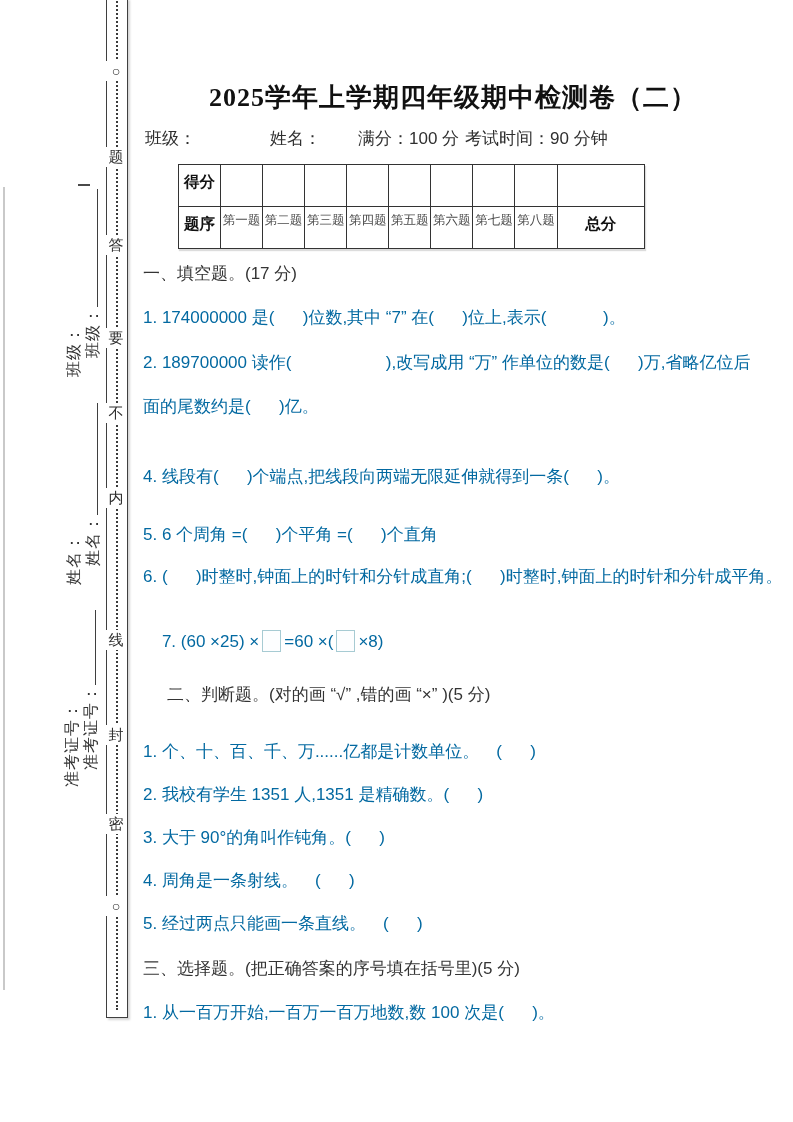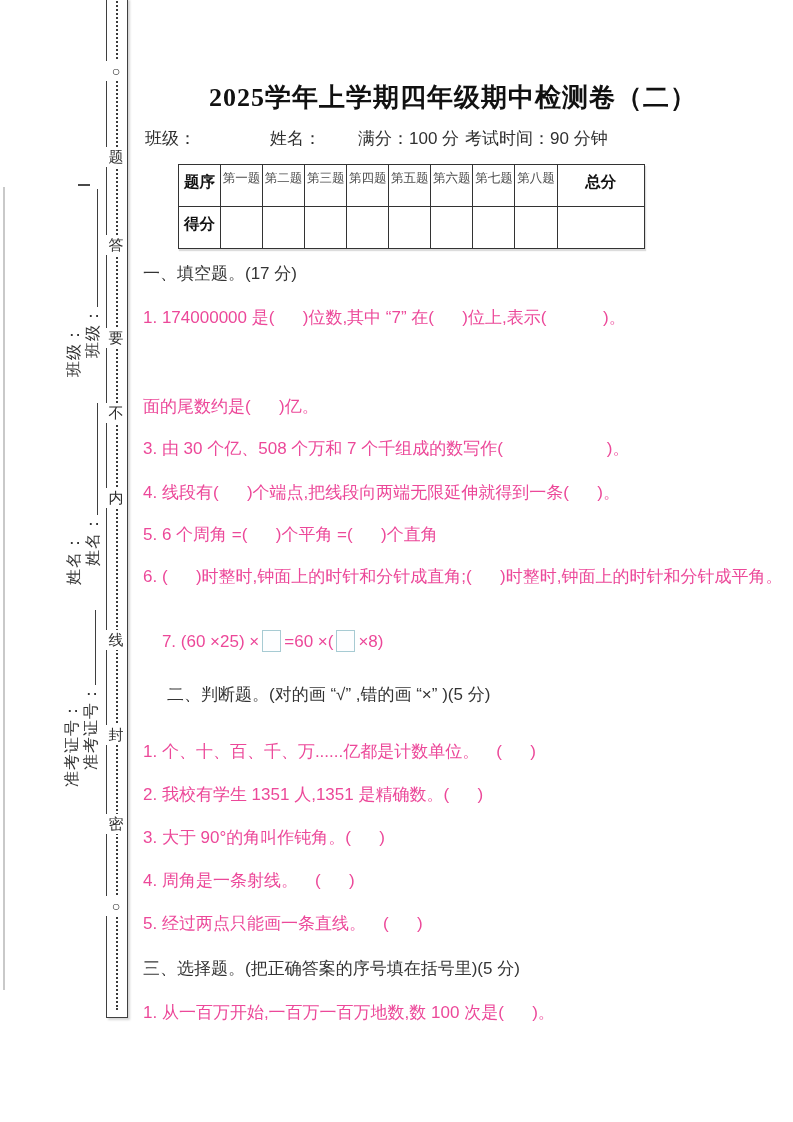--- a/index.html
+++ b/index.html
@@ -60,21 +60,21 @@
   }
   table.score-table td {
     border:1.5px solid #333333; height:42px;
     vertical-align:top; text-align:center; padding-top:5px;
     font-size:12.5px; color:#4a4a4a; overflow:hidden;
   }
   table.score-table td.bold-cell { font-size:15.5px; font-weight:bold; color:#111; padding-top:7px; }
   .col-head { width:49px; } .col-q { width:50px; } .col-total { width:107px; }
 
   .line {
-    position:absolute; left:143px; font-size:17px; color:#ec4899;
+    position:absolute; left:143px; font-size:17px; color:#0369a1;
     white-space:pre; line-height:22px;
   }
   .sec-head { color:#343434; }
 
   .blank-box {
     display:inline-block; width:19px; height:22px;
     border:1px solid #a7cbd3; background:#fdfeff;
     vertical-align:-5px; margin:0 3px;
   }
 </style>
@@ -125,51 +125,51 @@
   <div class="paper-title">2025学年上学期四年级期中检测卷（二）</div>
 
   <span class="meta-item meta-class">班级：</span>
   <span class="meta-item meta-name">姓名：</span>
   <span class="meta-item meta-score">满分：100 分</span>
   <span class="meta-item meta-time">考试时间：90 分钟</span>
 
   <table class="score-table">
     <tbody>
         <tr>
+      <td class="bold-cell">得分</td>
+      <td></td>
+      <td></td>
+      <td></td>
+      <td></td>
+      <td></td>
+      <td></td>
+      <td></td>
+      <td></td>
+      <td></td>
+    </tr>
+    <tr>
       <td class="bold-cell col-head">题序</td>
       <td class="col-q">第一题</td>
       <td class="col-q">第二题</td>
       <td class="col-q">第三题</td>
       <td class="col-q">第四题</td>
       <td class="col-q">第五题</td>
       <td class="col-q">第六题</td>
       <td class="col-q">第七题</td>
       <td class="col-q">第八题</td>
       <td class="bold-cell col-total">总分</td>
     </tr>
-    <tr>
-      <td class="bold-cell">得分</td>
-      <td></td>
-      <td></td>
-      <td></td>
-      <td></td>
-      <td></td>
-      <td></td>
-      <td></td>
-      <td></td>
-      <td></td>
-    </tr>
   </tbody>
     </table>
 
   <div class="line sec-head" style="top:263px;">一、填空题。(17 分)</div>
   <div class="line" style="top:307px;">1. 174000000 是(      )位数,其中 “7” 在(      )位上,表示(            )。</div>
+  <div class="line" style="top:352px;">2. 189700000 读作(                    ),改写成用 “万” 作单位的数是(      )万,省略亿位后</div>
   <div class="line" style="top:396px;">面的尾数约是(      )亿。</div>
-  <div class="line" style="top:438px;">3. 由 30 个亿、508 个万和 7 个千组成的数写作(                      )。</div>
-  <div class="line" style="top:482px;">4. 线段有(      )个端点,把线段向两端无限延伸就得到一条(      )。</div>
+  <div class="line" style="top:466px;">4. 线段有(      )个端点,把线段向两端无限延伸就得到一条(      )。</div>
   <div class="line" style="top:524px;">5. 6 个周角 =(      )个平角 =(      )个直角</div>
   <div class="line" style="top:566px;">6. (      )时整时,钟面上的时针和分针成直角;(      )时整时,钟面上的时针和分针成平角。</div>
 
   <div class="line" style="top:608px;">
     <span>7. (60 ×25) ×</span><span class="blank-box"></span><span>=60 ×(</span><span class="blank-box"></span><span>×8)</span>
   </div>
 
   <div class="line sec-head" style="top:684px;margin-left:24px;">二、判断题。(对的画 “√” ,错的画 “×” )(5 分)</div>
   <div class="line" style="top:741px;">1. 个、十、百、千、万......亿都是计数单位。　(      )</div>
   <div class="line" style="top:784px;">2. 我校有学生 1351 人,1351 是精确数。(      )</div>

